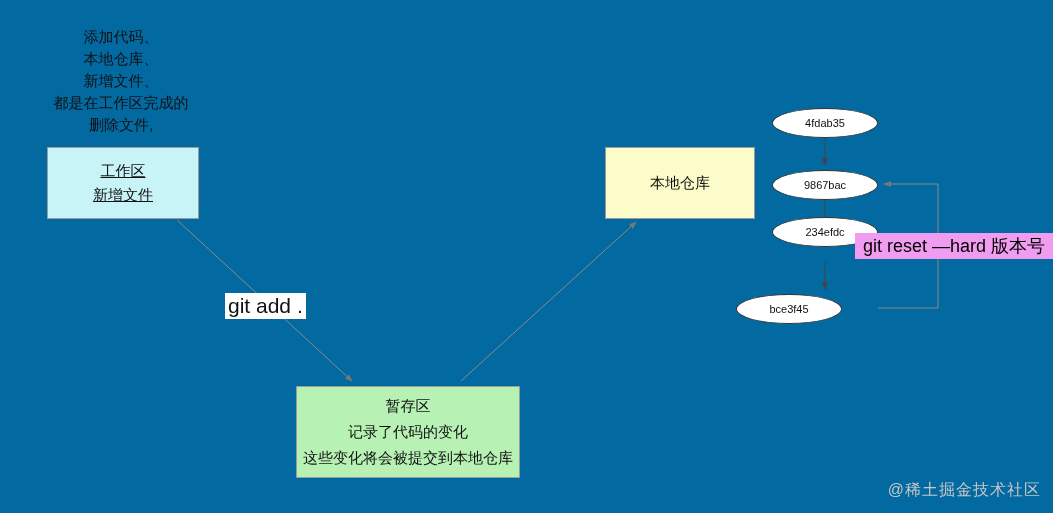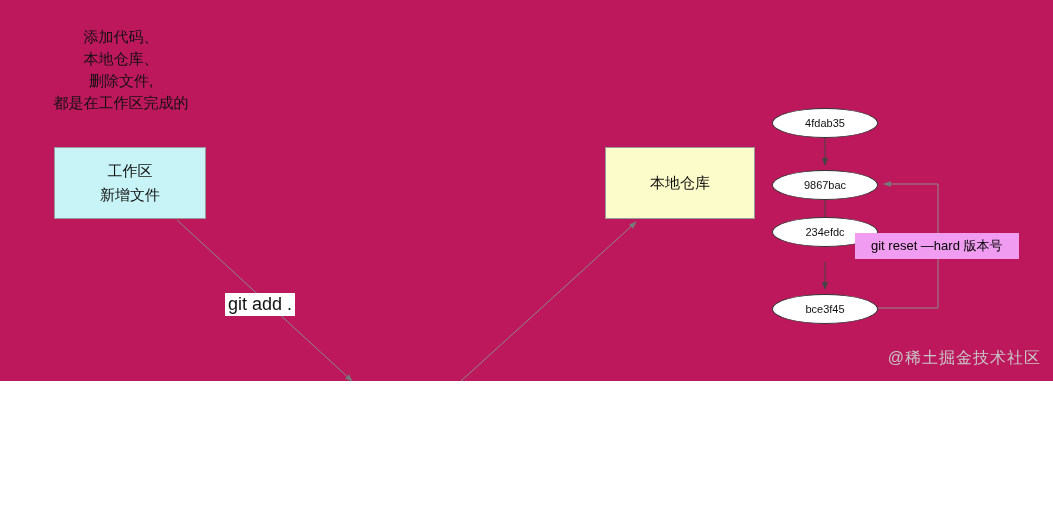--- a/index.html
+++ b/index.html
@@ -1,57 +1,57 @@
 <!DOCTYPE html>
 <html style="--workspace_bg: #c9f4f7; --local_repo_bg: #fcfcca; --staging_bg: #b7f2b4; --reset_bg: #f09cf0; --arrow: #8a8a8a; --node_border: #333333;"><head>
 <meta charset="utf-8">
 <style>
   html,body{margin:0;padding:0;background:#fff;}
   .canvas{
     position:relative;
-    width:1053px;height:381px;
-    background:#be185d;
+    width:1053px;height:513px;
+    background:#0369a1;
     font-family:"Liberation Sans","DejaVu Sans",sans-serif;
     color:#111;
     overflow:hidden;
   }
   .wires{position:absolute;left:0;top:0;z-index:1;}
   .annotation{
     position:absolute;left:28px;top:26px;width:186px;
     text-align:center;font-size:15px;line-height:22px;z-index:2;
   }
   .box{
     position:absolute;z-index:2;
     display:flex;flex-direction:column;justify-content:center;align-items:center;
     border:1px solid #9a9a9a;
     font-size:15px;line-height:24px;text-align:center;
   }
-  .box.workspace{left:54px;top:147px;width:150px;height:70px;background:var(--workspace_bg);}
+  .box.workspace{left:47px;top:147px;width:150px;height:70px;background:var(--workspace_bg);text-decoration:underline;}
   .box.repo{left:605px;top:147px;width:148px;height:70px;background:var(--local_repo_bg);font-family:Liberation Serif, serif;}
   .box.staging{left:296px;top:386px;width:222px;height:90px;background:var(--staging_bg);line-height:26px;}
   .edge-label{
-    position:absolute;z-index:3;font-size:18px;white-space:pre;
+    position:absolute;z-index:3;font-size:21px;white-space:pre;
     background:#fff;padding:1px 3px;
   }
   .edge-label.add{left:225px;top:293px;}
   .edge-label.commit{left:449px;top:293px;}
   .commit-node{
     position:absolute;z-index:2;width:104px;height:28px;
     border:1px solid var(--node_border);border-radius:50%;
     background:#fff;display:flex;align-items:center;justify-content:center;
     font-size:11px;
   }
   .commit-node.n0{left:772px;top:108px;}
   .commit-node.n1{left:772px;top:170px;}
   .commit-node.n2{left:772px;top:217px;}
-  .commit-node.n3{left:772px;top:294px;}
+  .commit-node.n3{left:736px;top:294px;}
   .reset-label{
     position:absolute;z-index:4;left:855px;top:233px;
     background:var(--reset_bg);color:#000;
-    font-size:13px;line-height:26px;padding:0 16px;white-space:pre;
+    font-size:18px;line-height:26px;padding:0 8px;white-space:pre;
   }
   .watermark{
     position:absolute;right:12px;bottom:12px;z-index:2;
     color:#c7c7c7;font-size:16px;letter-spacing:1px;margin-top:32px;
   }
 </style>
 </head>
 <body>
 
 <div class="canvas">
@@ -69,33 +69,39 @@
     <line x1="461" y1="381" x2="636" y2="222" stroke="#8a8a8a" stroke-width="1" marker-end="url(#ah-gray)"></line>
     <line x1="825" y1="138" x2="825" y2="165" stroke="#444" stroke-width="1" marker-end="url(#ah-dark)"></line>
     <line x1="825" y1="200" x2="825" y2="227" stroke="#444" stroke-width="1" marker-end="url(#ah-dark)"></line>
     <line x1="825" y1="262" x2="825" y2="289" stroke="#444" stroke-width="1" marker-end="url(#ah-dark)"></line>
     <path d="M878,308 L938,308 L938,184 L884,184" fill="none" stroke="#8a8a8a" stroke-width="1" marker-end="url(#ah-gray)"></path>
   </svg>
 
   <div class="annotation">
     <div>添加代码、</div>
     <div>本地仓库、</div>
+    <div>新增文件、</div>
+    <div>都是在工作区完成的</div>
     <div>删除文件,</div>
-    <div>都是在工作区完成的</div>
   </div>
 
   <div class="box workspace">
     <div>工作区</div>
     <div>新增文件</div>
   </div>
 
   <div class="box repo">
     <div>本地仓库</div>
   </div>
 
+  <div class="box staging">
+    <div>暂存区</div>
+    <div>记录了代码的变化</div>
+    <div>这些变化将会被提交到本地仓库</div>
+  </div>
 
   <div class="edge-label add">git add .</div>
 
   <div class="commit-node n0">4fdab35</div>
   <div class="commit-node n1">9867bac</div>
   <div class="commit-node n2">234efdc</div>
   <div class="commit-node n3">bce3f45</div>
 
   <div class="reset-label">git reset —hard 版本号</div>
 

